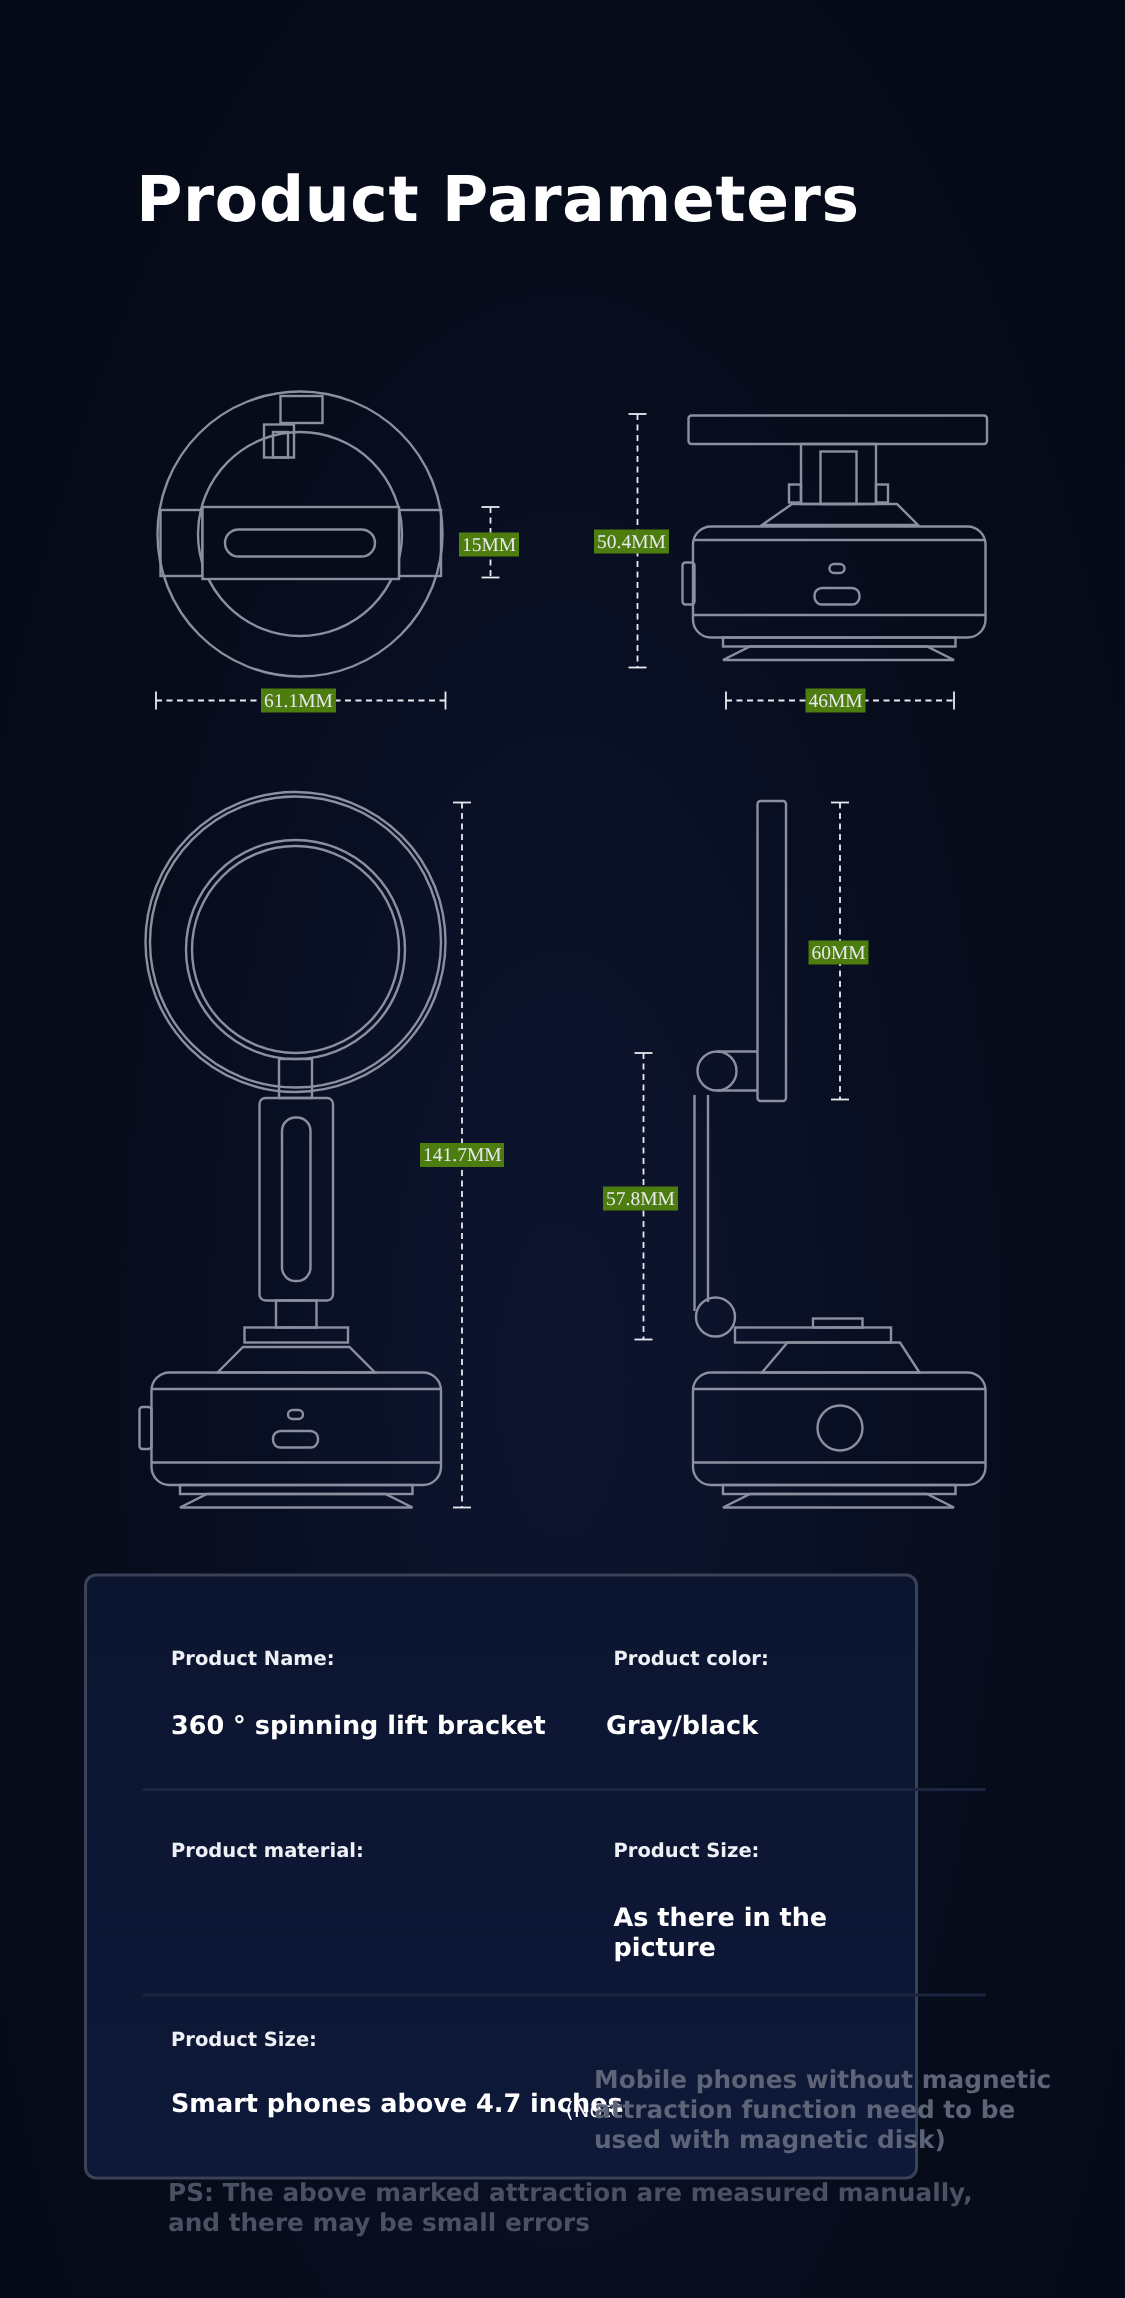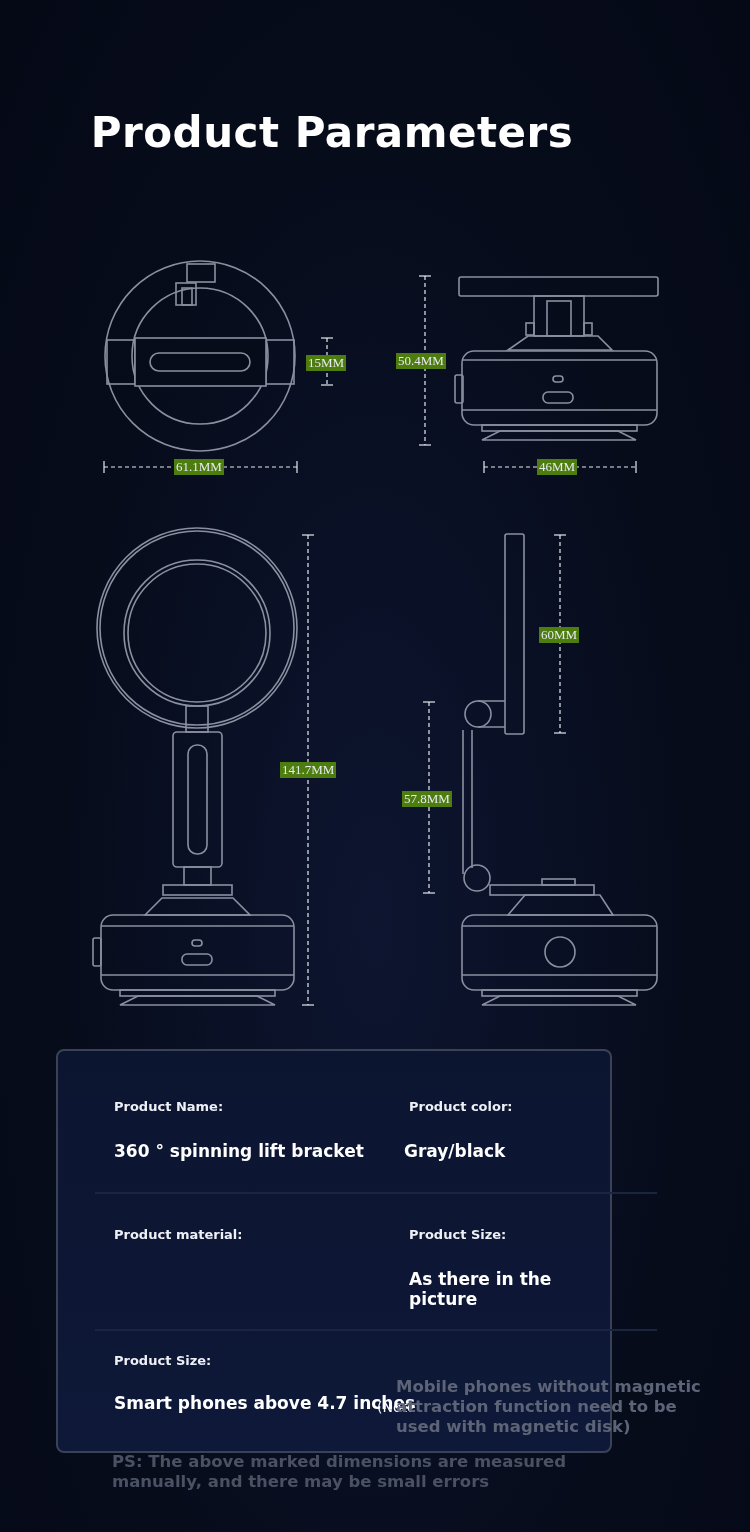--- a/index.html
+++ b/index.html
@@ -147,13 +147,13 @@
   <div class="val" style="left:351px;top:218px;">As there in the picture</div>
 
   <div class="sep" style="top:278px;"></div>
 
   <div class="lbl" style="left:56px;top:302px;">Product Size:</div>
   <div class="val" style="left:56px;top:342px;">Smart phones above 4.7 inches</div>
   <div class="note-lead" style="left:283px;top:348px;">(Note</div>
   <div class="note" style="left:338px;top:326px;">Mobile phones without magnetic attraction function need to be used with magnetic disk)</div>
 </div>
 
-<div class="ps">PS: The above marked dimensions are measured manually, and there may be small errors</div>
+<div class="ps">PS: The above marked attraction are measured manually, and there may be small errors</div>
 
 </body></html>

